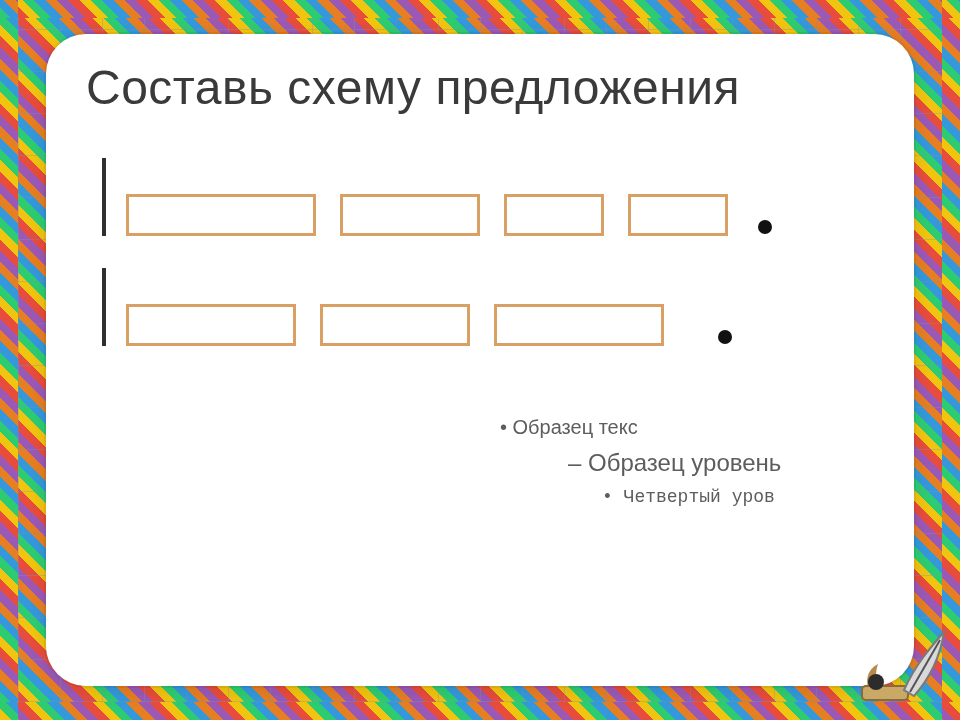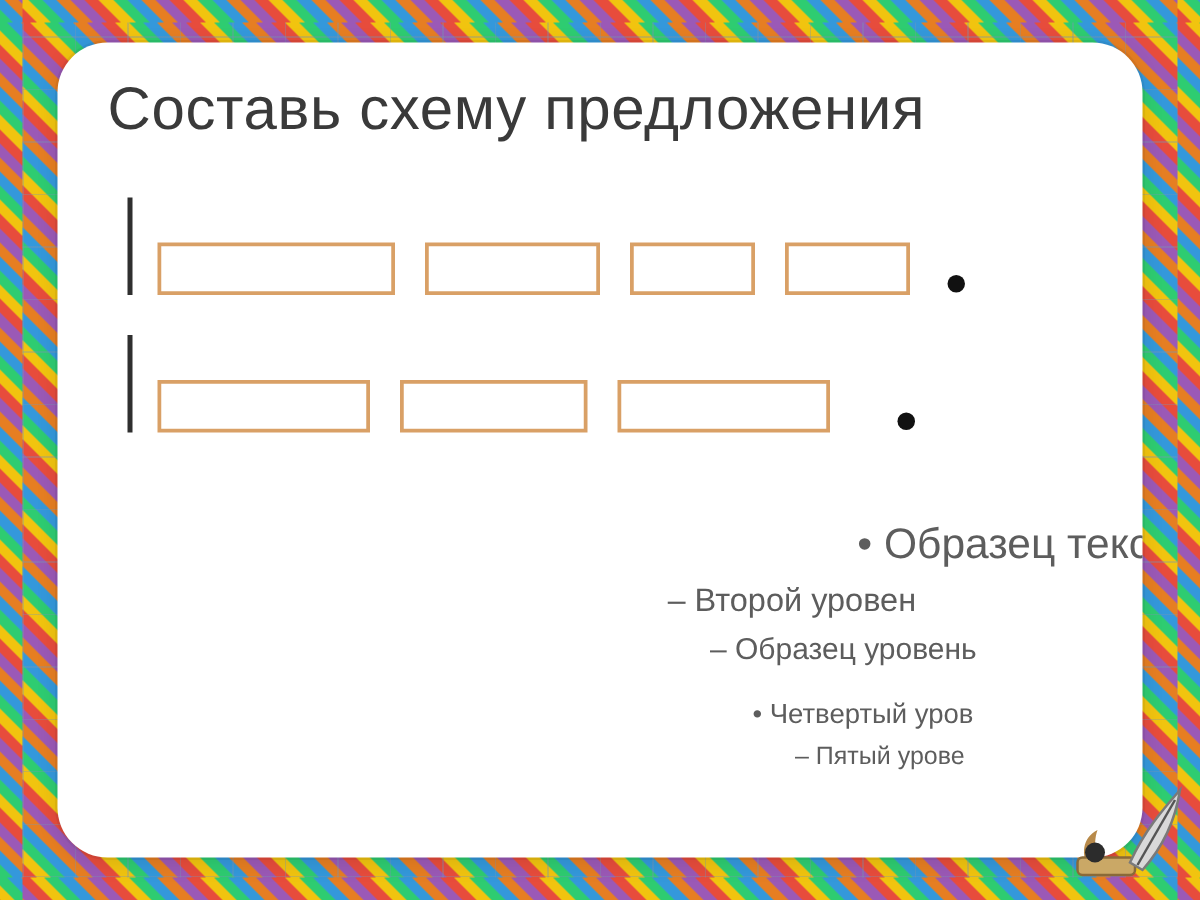--- a/index.html
+++ b/index.html
@@ -102,24 +102,24 @@
     position: absolute;
     right: -6px;
     top: 382px;
     width: 420px;
     color: #5d5d5d;
   }
   .ph-list .lvl {
     white-space: nowrap;
     overflow: hidden;
   }
-  .ph-list .l1 { font-size: 34px; margin-left: 0; text-align: right; }
+  .ph-list .l1 { font-size: 20px; margin-left: 0; }
   .ph-list .l2 { font-size: 26px; margin-left: 34px; margin-top: 10px; }
   .ph-list .l3 { font-size: 24px; margin-left: 68px; margin-top: 10px; }
-  .ph-list .l4 { font-size: 22px; margin-left: 102px; margin-top: 24px; }
+  .ph-list .l4 { font-size: 18px; margin-left: 102px; margin-top: 10px; font-family: Liberation Mono, monospace; }
   .ph-list .l5 { font-size: 20px; margin-left: 136px; margin-top: 10px; }
   .bullet-dot::before { content: "• "; }
   .bullet-dash::before { content: "– "; }
 
   
   .corner-deco {
     position: absolute;
     right: 6px;
     bottom: 6px;
     width: 110px;
@@ -149,24 +149,22 @@
   <div class="row row2">
     <div class="capital-bar"></div>
     <div class="word-box first" style="width:170px"></div>
     <div class="word-box" style="width:150px"></div>
     <div class="word-box" style="width:170px"></div>
     <div class="period" style="margin-left:30px"></div>
   </div>
 
   <div class="ph-list">
     <div class="lvl l1 bullet-dot">Образец текс</div>
-    <div class="lvl l2 bullet-dash">Второй уровен</div>
     <div class="lvl l3 bullet-dash">Образец уровень</div>
     <div class="lvl l4 bullet-dot">Четвертый уров</div>
-    <div class="lvl l5 bullet-dash">Пятый урове</div>
   </div>
 
 </div>
 
 <div class="corner-deco">
   <svg viewBox="0 0 110 110" width="110" height="110">
     <g>
       <path d="M28 92 C 20 80, 22 66, 34 60 C 30 72, 32 84, 44 90 Z" fill="#b88a4a"></path>
       <rect x="18" y="82" width="46" height="14" rx="4" fill="#caa866" stroke="#8a6a38" stroke-width="2"></rect>
       <path d="M60 86 C 72 60, 86 44, 100 28 C 96 54, 86 74, 70 92 Z" fill="#d9d9d9" stroke="#7a7a7a" stroke-width="2"></path>

